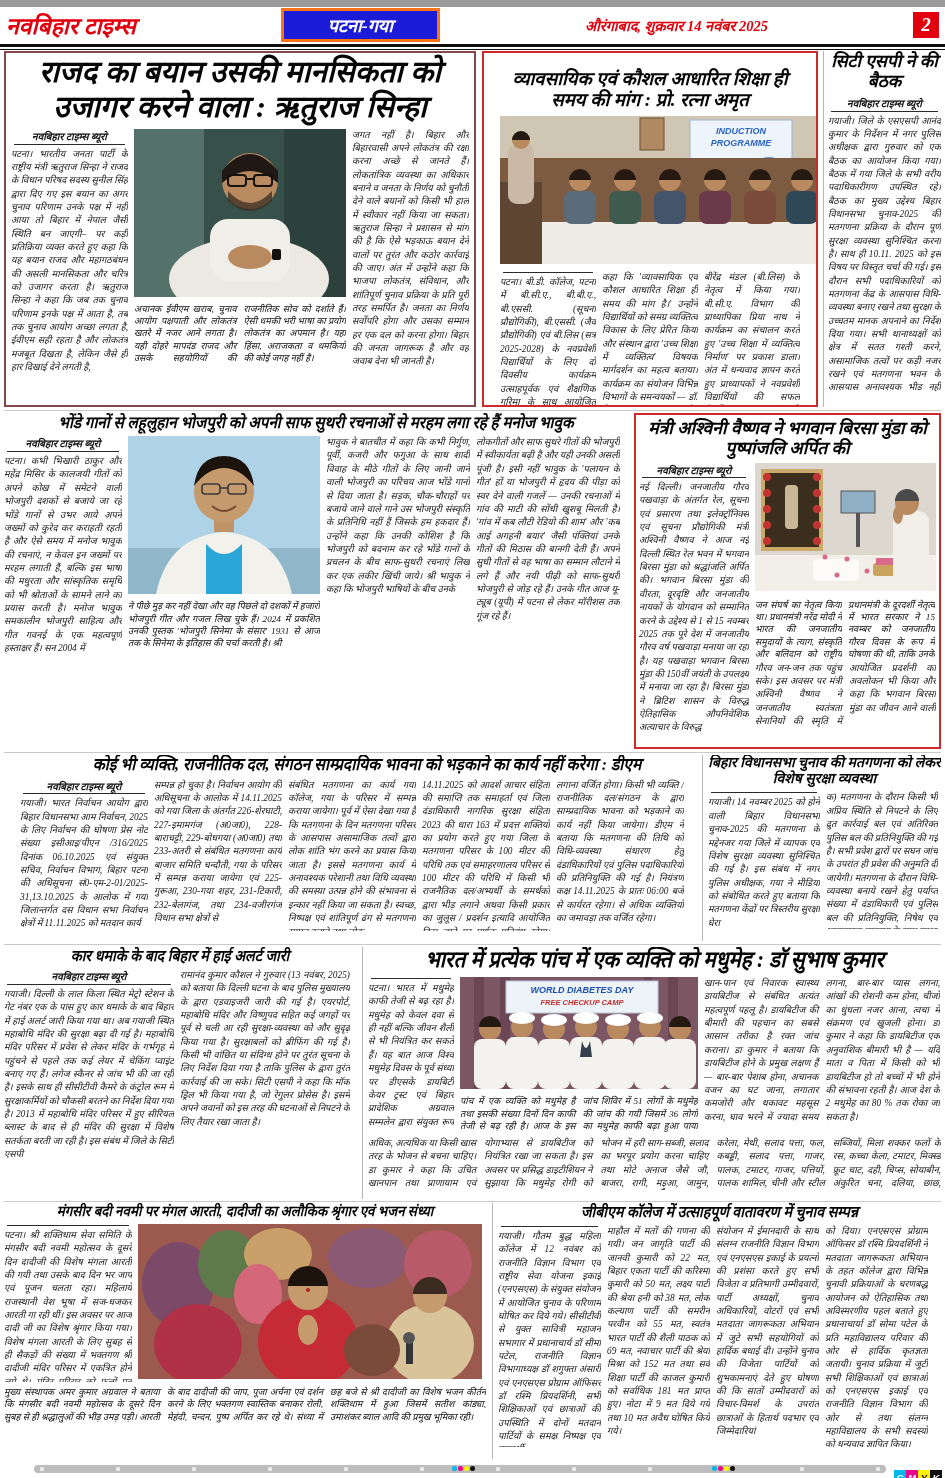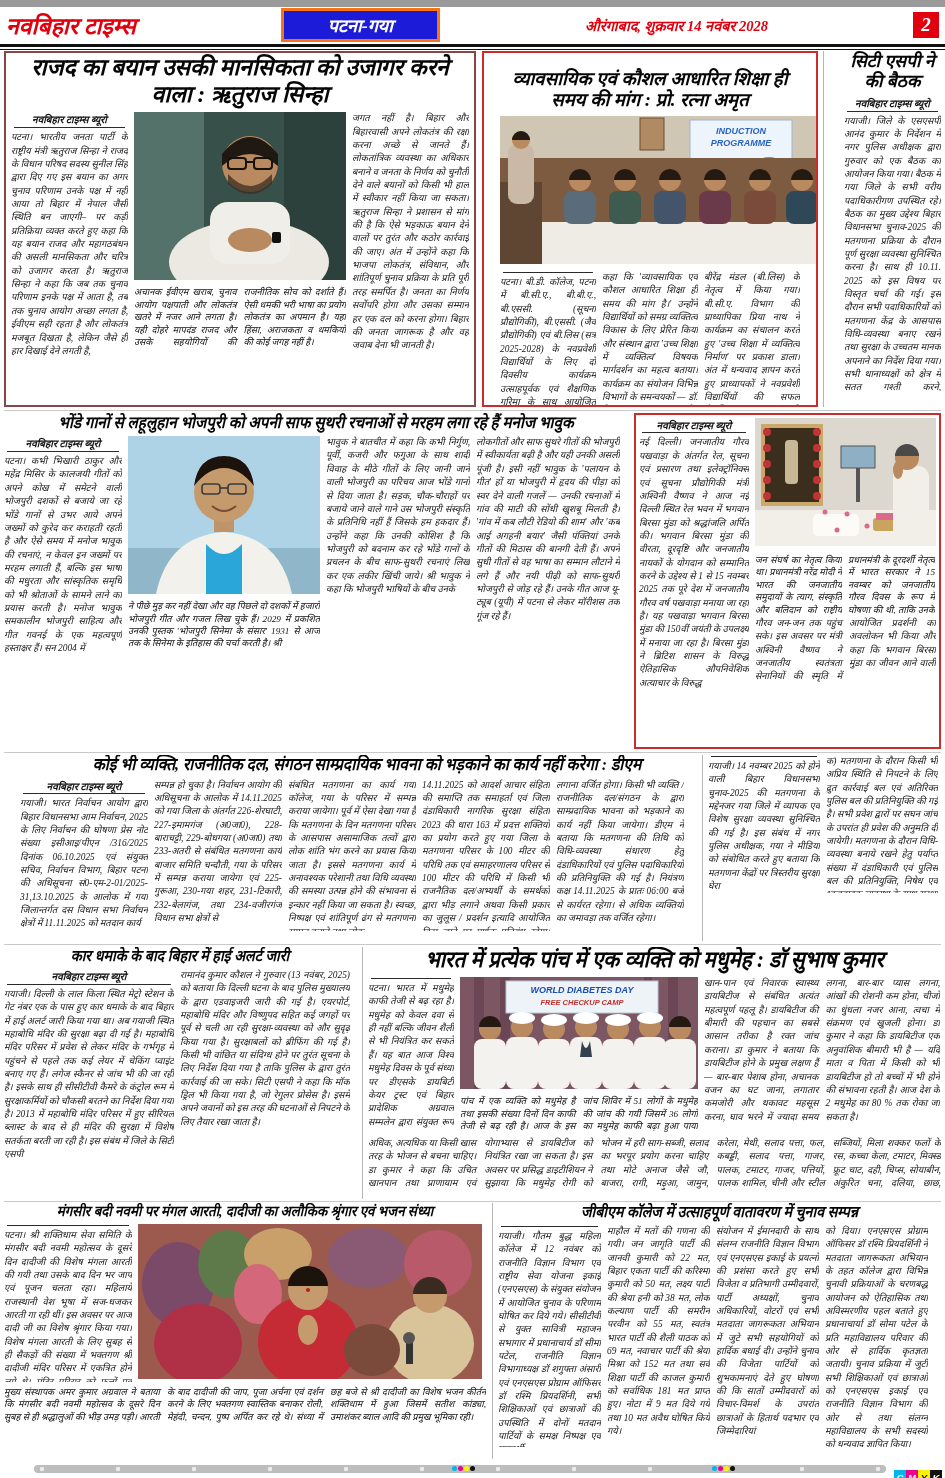--- a/index.html
+++ b/index.html
@@ -24,24 +24,24 @@
   .bt{margin:0;font-size:9.4px;line-height:1.42;text-align:justify;color:#141414;}
   .byline{font-weight:bold;font-size:10px;text-align:center;border-bottom:1px solid #2a2a2a;
           margin:0 3px 3px;padding-bottom:1px;white-space:nowrap;overflow:hidden;}
   .hl{margin:0 0 4px;text-align:center;font-weight:bold;color:#060606;line-height:1.16;}
   .hl-fit{white-space:nowrap;transform:scaleX(.92);transform-origin:center;}
   .cap{margin:2px 0 0;font-size:9.2px;line-height:1.35;text-align:justify;color:#101010;overflow:hidden;}
   figure{margin:0;}
   .sep{position:absolute;left:4px;width:937px;border-top:1px solid #c9c9c9;}
   
   #artA{left:4px;top:44px;width:472px;height:356px;border:2px solid #85474a;padding:2px 5px;}
-  #artA .hl{font-size:23px;}
+  #artA .hl{font-size:30px;}
   #artB{left:482px;top:44px;width:336px;height:356px;border:2px solid #cc2b2b;padding:16px;}
   #artB .hl{font-size:18.5px;}
-  #artC{left:823px;top:44px;width:118px;height:356px;padding-left:20px;border-left:1px solid #b5b5b5;}
+  #artC{left:823px;top:44px;width:118px;height:356px;padding-left:4px;border-left:1px solid #b5b5b5;}
   #artC .hl{font-size:17.5px;}
   #artD{left:4px;top:406px;width:624px;height:336px;}
   #artD .hl{font-size:16.5px;}
   #artE{left:634px;top:406px;width:307px;height:336px;border:2px solid #cc2b2b;padding:3px;}
   #artE .hl{font-size:17.5px;}
   #artF{left:20px;top:748px;width:694px;height:186px;}
   #artF .hl{font-size:17px;}
   #artG{left:702px;top:748px;width:239px;height:186px;padding-left:5px;border-left:1px solid #b5b5b5;}
   #artG .hl{font-size:14px;}
   #artH{left:4px;top:940px;width:352px;height:252px;}
@@ -66,21 +66,21 @@
                  font-family:"Liberation Sans",sans-serif;font-size:9.5px;}
 </style>
 </head>
 <body>
 
 <div class="page">
 
   <header class="masthead">
     <div class="paper-name">नवबिहार टाइम्स</div>
     <div class="edition-box">पटना-गया</div>
-    <div class="date-line">औरंगाबाद, शुक्रवार 14 नवंबर 2028</div>
+    <div class="date-line">औरंगाबाद, शुक्रवार 14 नवंबर 2025</div>
     <div class="page-num">2</div>
   </header>
   <div class="mast-rule"></div>
 
   <div class="sep" style="top:403px"></div>
   <div class="sep" style="top:745px"></div>
   <div class="sep" style="top:937px"></div>
   <div class="sep" style="top:1194px"></div>
 
   <section class="art" id="artA">
@@ -187,32 +187,33 @@
           <path d="M28 158 Q40 100 96 96 Q152 100 164 158 Z" fill="#f3f1ec"></path>
           <path d="M78 108 Q96 128 114 108 L114 158 L78 158 Z" fill="#2aa6d8"></path>
           <rect x="86" y="76" width="20" height="20" fill="#c09468"></rect>
           <circle cx="96" cy="56" r="30" fill="#c59b6e"></circle>
           <path d="M66 50 Q70 20 96 20 Q122 20 126 50 Q112 32 96 32 Q80 32 66 50 Z" fill="#1c130d"></path>
           <rect x="74" y="48" width="18" height="10" rx="3" fill="none" stroke="#3a3a3a" stroke-width="1.6"></rect>
           <rect x="100" y="48" width="18" height="10" rx="3" fill="none" stroke="#3a3a3a" stroke-width="1.6"></rect>
           <line x1="92" y1="52" x2="100" y2="52" stroke="#3a3a3a" stroke-width="1.6"></line>
           <path d="M84 70 Q96 80 108 70" stroke="#7a4a33" stroke-width="2" fill="none"></path>
         </svg>
-        <p class="cap" style="height:104px">ने पीछे मुड़ कर नहीं देखा और वह पिछले दो दशकों में हजारों भोजपुरी गीत और गजल लिख चुके हैं। 2029 में प्रकशित उनकी पुस्तक 'भोजपुरी सिनेमा के संसार' 1931 से आज तक के सिनेमा के इतिहास की चर्चा करती है। श्री</p>
+        <p class="cap" style="height:104px">ने पीछे मुड़ कर नहीं देखा और वह पिछले दो दशकों में हजारों भोजपुरी गीत और गजल लिख चुके हैं। 2024 में प्रकशित उनकी पुस्तक 'भोजपुरी सिनेमा के संसार' 1931 से आज तक के सिनेमा के इतिहास की चर्चा करती है। श्री</p>
       </figure>
       <div class="colwrap" style="width:144px;height:288px">
         <p class="bt">भावुक ने बातचीत में कहा कि कभी निर्गुण, पूर्वी, कजरी और फगुआ के साथ शादी विवाह के मीठे गीतों के लिए जानी जाने वाली भोजपुरी का परिचय आज भोंडे गानों से दिया जाता है। सड़क, चौक-चौराहों पर बजाये जाने वाले गाने उस भोजपुरी संस्कृति के प्रतिनिधि नहीं हैं जिसके हम हकदार हैं। उन्होंने कहा कि उनकी कोशिश है कि भोजपुरी को बदनाम कर रहे भोंडे गानों के प्रचलन के बीच साफ-सुथरी रचनाएं लिख कर एक लकीर खिंची जाये। श्री भावुक ने कहा कि भोजपुरी भाषियों के बीच उनके</p>
       </div>
       <div class="colwrap" style="width:144px;height:288px">
         <p class="bt">लोकगीतों और साफ सुथरे गीतों की भोजपुरी में स्वीकार्यता बढ़ी है और यही उनकी असली पूंजी है। इसी नहीं भावुक के 'पलायन के गीत' हों या भोजपुरी में हृदय की पीड़ा को स्वर देने वाली गजलें — उनकी रचनाओं में गांव की माटी की सोंधी खुशबू मिलती है। 'गांव में कब लौटी रेडियो की शाम' और 'कब आई अगहनी बयार' जैसी पंक्तियां उनके गीतों की मिठास की बानगी देती हैं। अपने सुधी गीतों से वह भाषा का सम्मान लौटाने में लगे हैं और नयी पीढ़ी को साफ-सुथरी भोजपुरी से जोड़ रहे हैं। उनके गीत आज यू-ट्यूब (यूपी) में पटना से लेकर मॉरीशस तक गूंज रहे हैं।</p>
       </div>
     </div>
   </section>
 
   <section class="art" id="artE">
+    <h2 class="hl">मंत्री अश्विनी वैष्णव ने भगवान बिरसा मुंडा को पुष्पांजलि अर्पित की</h2>
     <div class="row">
       <div class="colwrap" style="width:110px;height:272px">
         <div class="byline">नवबिहार टाइम्स ब्यूरो</div>
         <p class="bt">नई दिल्ली। जनजातीय गौरव पखवाड़ा के अंतर्गत रेल, सूचना एवं प्रसारण तथा इलेक्ट्रॉनिक्स एवं सूचना प्रौद्योगिकी मंत्री अश्विनी वैष्णव ने आज नई दिल्ली स्थित रेल भवन में भगवान बिरसा मुंडा को श्रद्धांजलि अर्पित की। भगवान बिरसा मुंडा की वीरता, दूरदृष्टि और जनजातीय नायकों के योगदान को सम्मानित करने के उद्देश्य से 1 से 15 नवम्बर 2025 तक पूरे देश में जनजातीय गौरव वर्ष पखवाड़ा मनाया जा रहा है। यह पखवाड़ा भगवान बिरसा मुंडा की 150वीं जयंती के उपलक्ष्य में मनाया जा रहा है। बिरसा मुंडा ने ब्रिटिश शासन के विरुद्ध ऐतिहासिक औपनिवेशिक अत्याचार के विरुद्ध</p>
       </div>
       <div class="colwrap" style="width:181px">
         <figure>
           <svg width="181" height="128" viewBox="0 0 181 128">
             <rect width="181" height="128" fill="#dcd7cf"></rect>
             <rect y="92" width="181" height="36" fill="#f2efe9"></rect>
@@ -269,20 +270,21 @@
       <div class="colwrap" style="width:128px;height:152px">
         <p class="bt">14.11.2025 को आदर्श आचार संहिता की समाप्ति तक समाहर्ता एवं जिला दंडाधिकारी नागरिक सुरक्षा संहिता 2023 की धारा 163 में प्रदत्त शक्तियों का प्रयोग करते हुए गया जिला के मतगणना परिसर के 100 मीटर की परिधि तक एवं समाहरणालय परिसर से 100 मीटर की परिधि में किसी भी राजनैतिक दल/अभ्यर्थी के समर्थकों द्वारा भीड़ लगाने अथवा किसी प्रकार का जुलूस / प्रदर्शन इत्यादि आयोजित किए जाने पर पूर्णतः प्रतिबंध रहेगा। पांच</p>
       </div>
       <div class="colwrap" style="width:128px;height:152px">
         <p class="bt">लगाना वर्जित होगा। किसी भी व्यक्ति / राजनीतिक दल/संगठन के द्वारा साम्प्रदायिक भावना को भड़काने का कार्य नहीं किया जायेगा। डीएम ने बताया कि मतगणना की तिथि को विधि-व्यवस्था संधारण हेतु दंडाधिकारियों एवं पुलिस पदाधिकारियों की प्रतिनियुक्ति की गई है। नियंत्रण कक्ष 14.11.2025 के प्रातः 06:00 बजे से कार्यरत रहेगा। से अधिक व्यक्तियों का जमावड़ा तक वर्जित रहेगा।</p>
       </div>
     </div>
   </section>
 
   <section class="art" id="artG">
+    <h2 class="hl">बिहार विधानसभा चुनाव की मतगणना को लेकर विशेष सुरक्षा व्यवस्था</h2>
     <div class="row">
       <div class="colwrap" style="width:112px;height:138px">
         <div class="byline">नवबिहार टाइम्स ब्यूरो</div>
         <p class="bt">गयाजी। 14 नवम्बर 2025 को होने वाली बिहार विधानसभा चुनाव-2025 की मतगणना के मद्देनजर गया जिले में व्यापक एवं विशेष सुरक्षा व्यवस्था सुनिश्चित की गई है। इस संबंध में नगर पुलिस अधीक्षक, गया ने मीडिया को संबोधित करते हुए बताया कि मतगणना केंद्रों पर त्रिस्तरीय सुरक्षा घेरा</p>
       </div>
       <div class="colwrap" style="width:112px;height:138px">
         <p class="bt">क) मतगणना के दौरान किसी भी अप्रिय स्थिति से निपटने के लिए द्रुत कार्रवाई बल एवं अतिरिक्त पुलिस बल की प्रतिनियुक्ति की गई है। सभी प्रवेश द्वारों पर सघन जांच के उपरांत ही प्रवेश की अनुमति दी जायेगी। मतगणना के दौरान विधि-व्यवस्था बनाये रखने हेतु पर्याप्त संख्या में दंडाधिकारी एवं पुलिस बल की प्रतिनियुक्ति, निषेध एवं ध्वजवाहक व्यवस्था के साथ सुरक्षा के उच्चतम मानक अपनाए गए सुनिश्चित करें।</p>
       </div>
     </div>
   </section>

